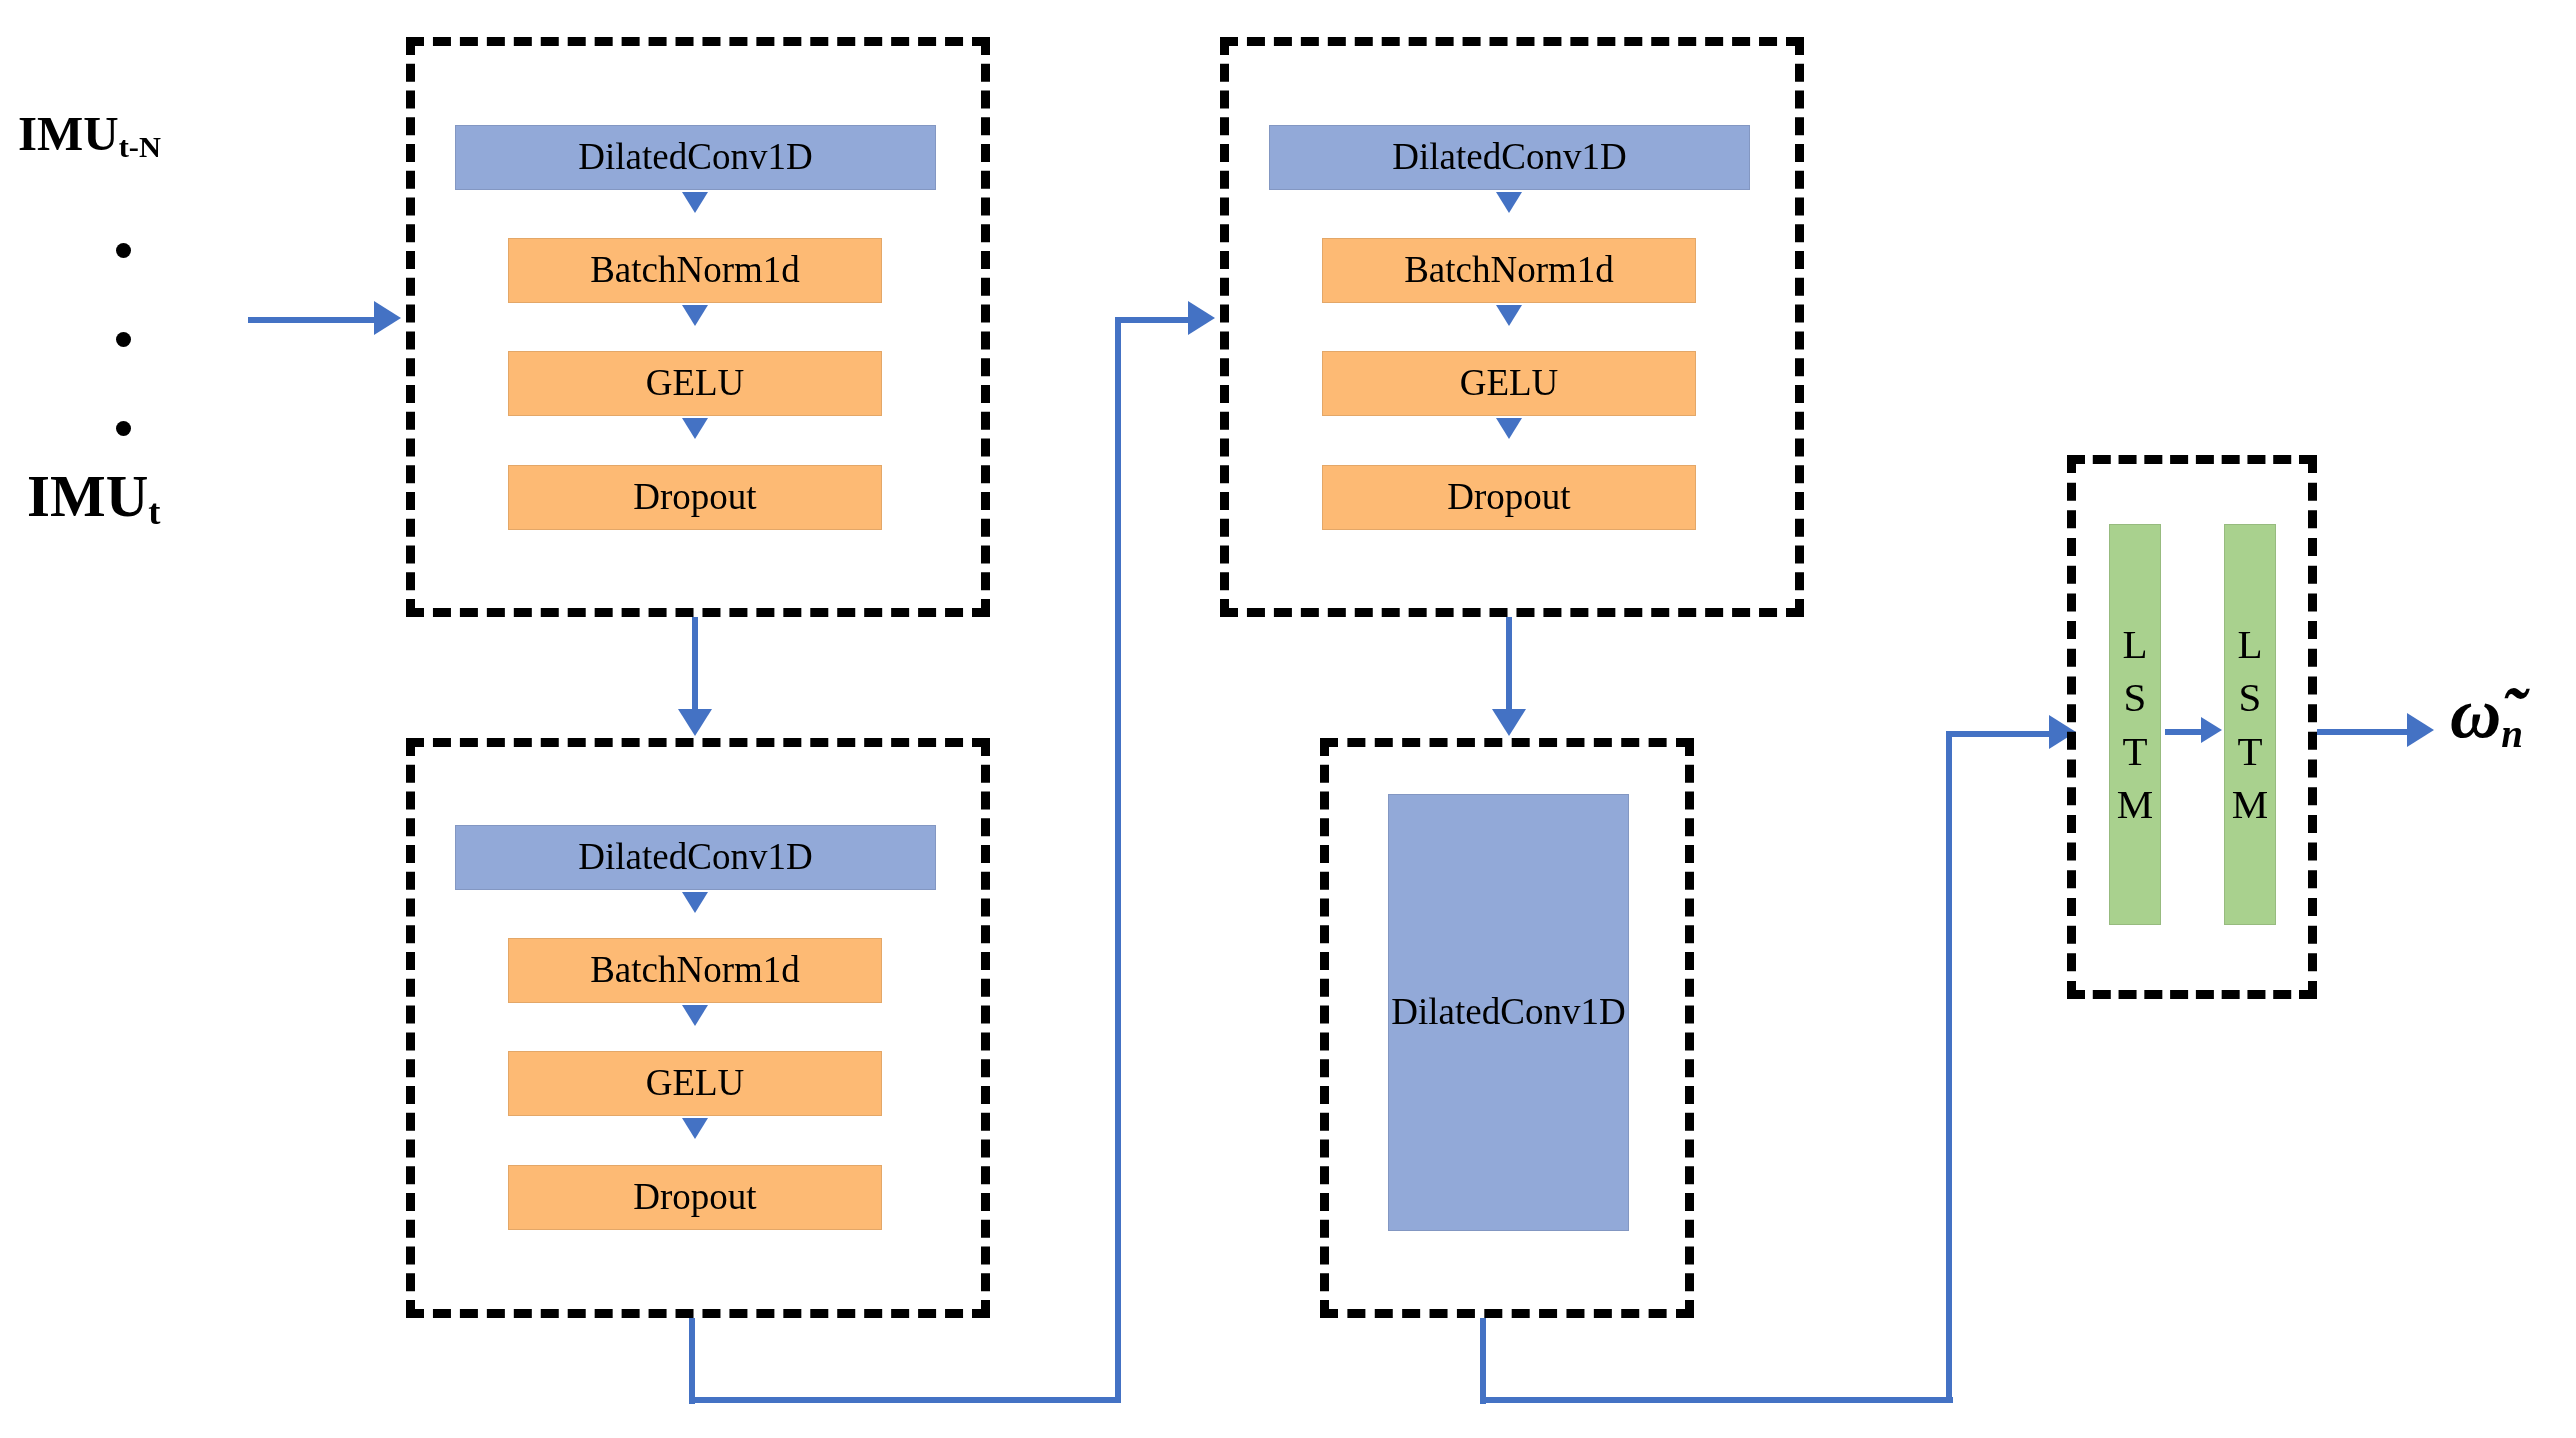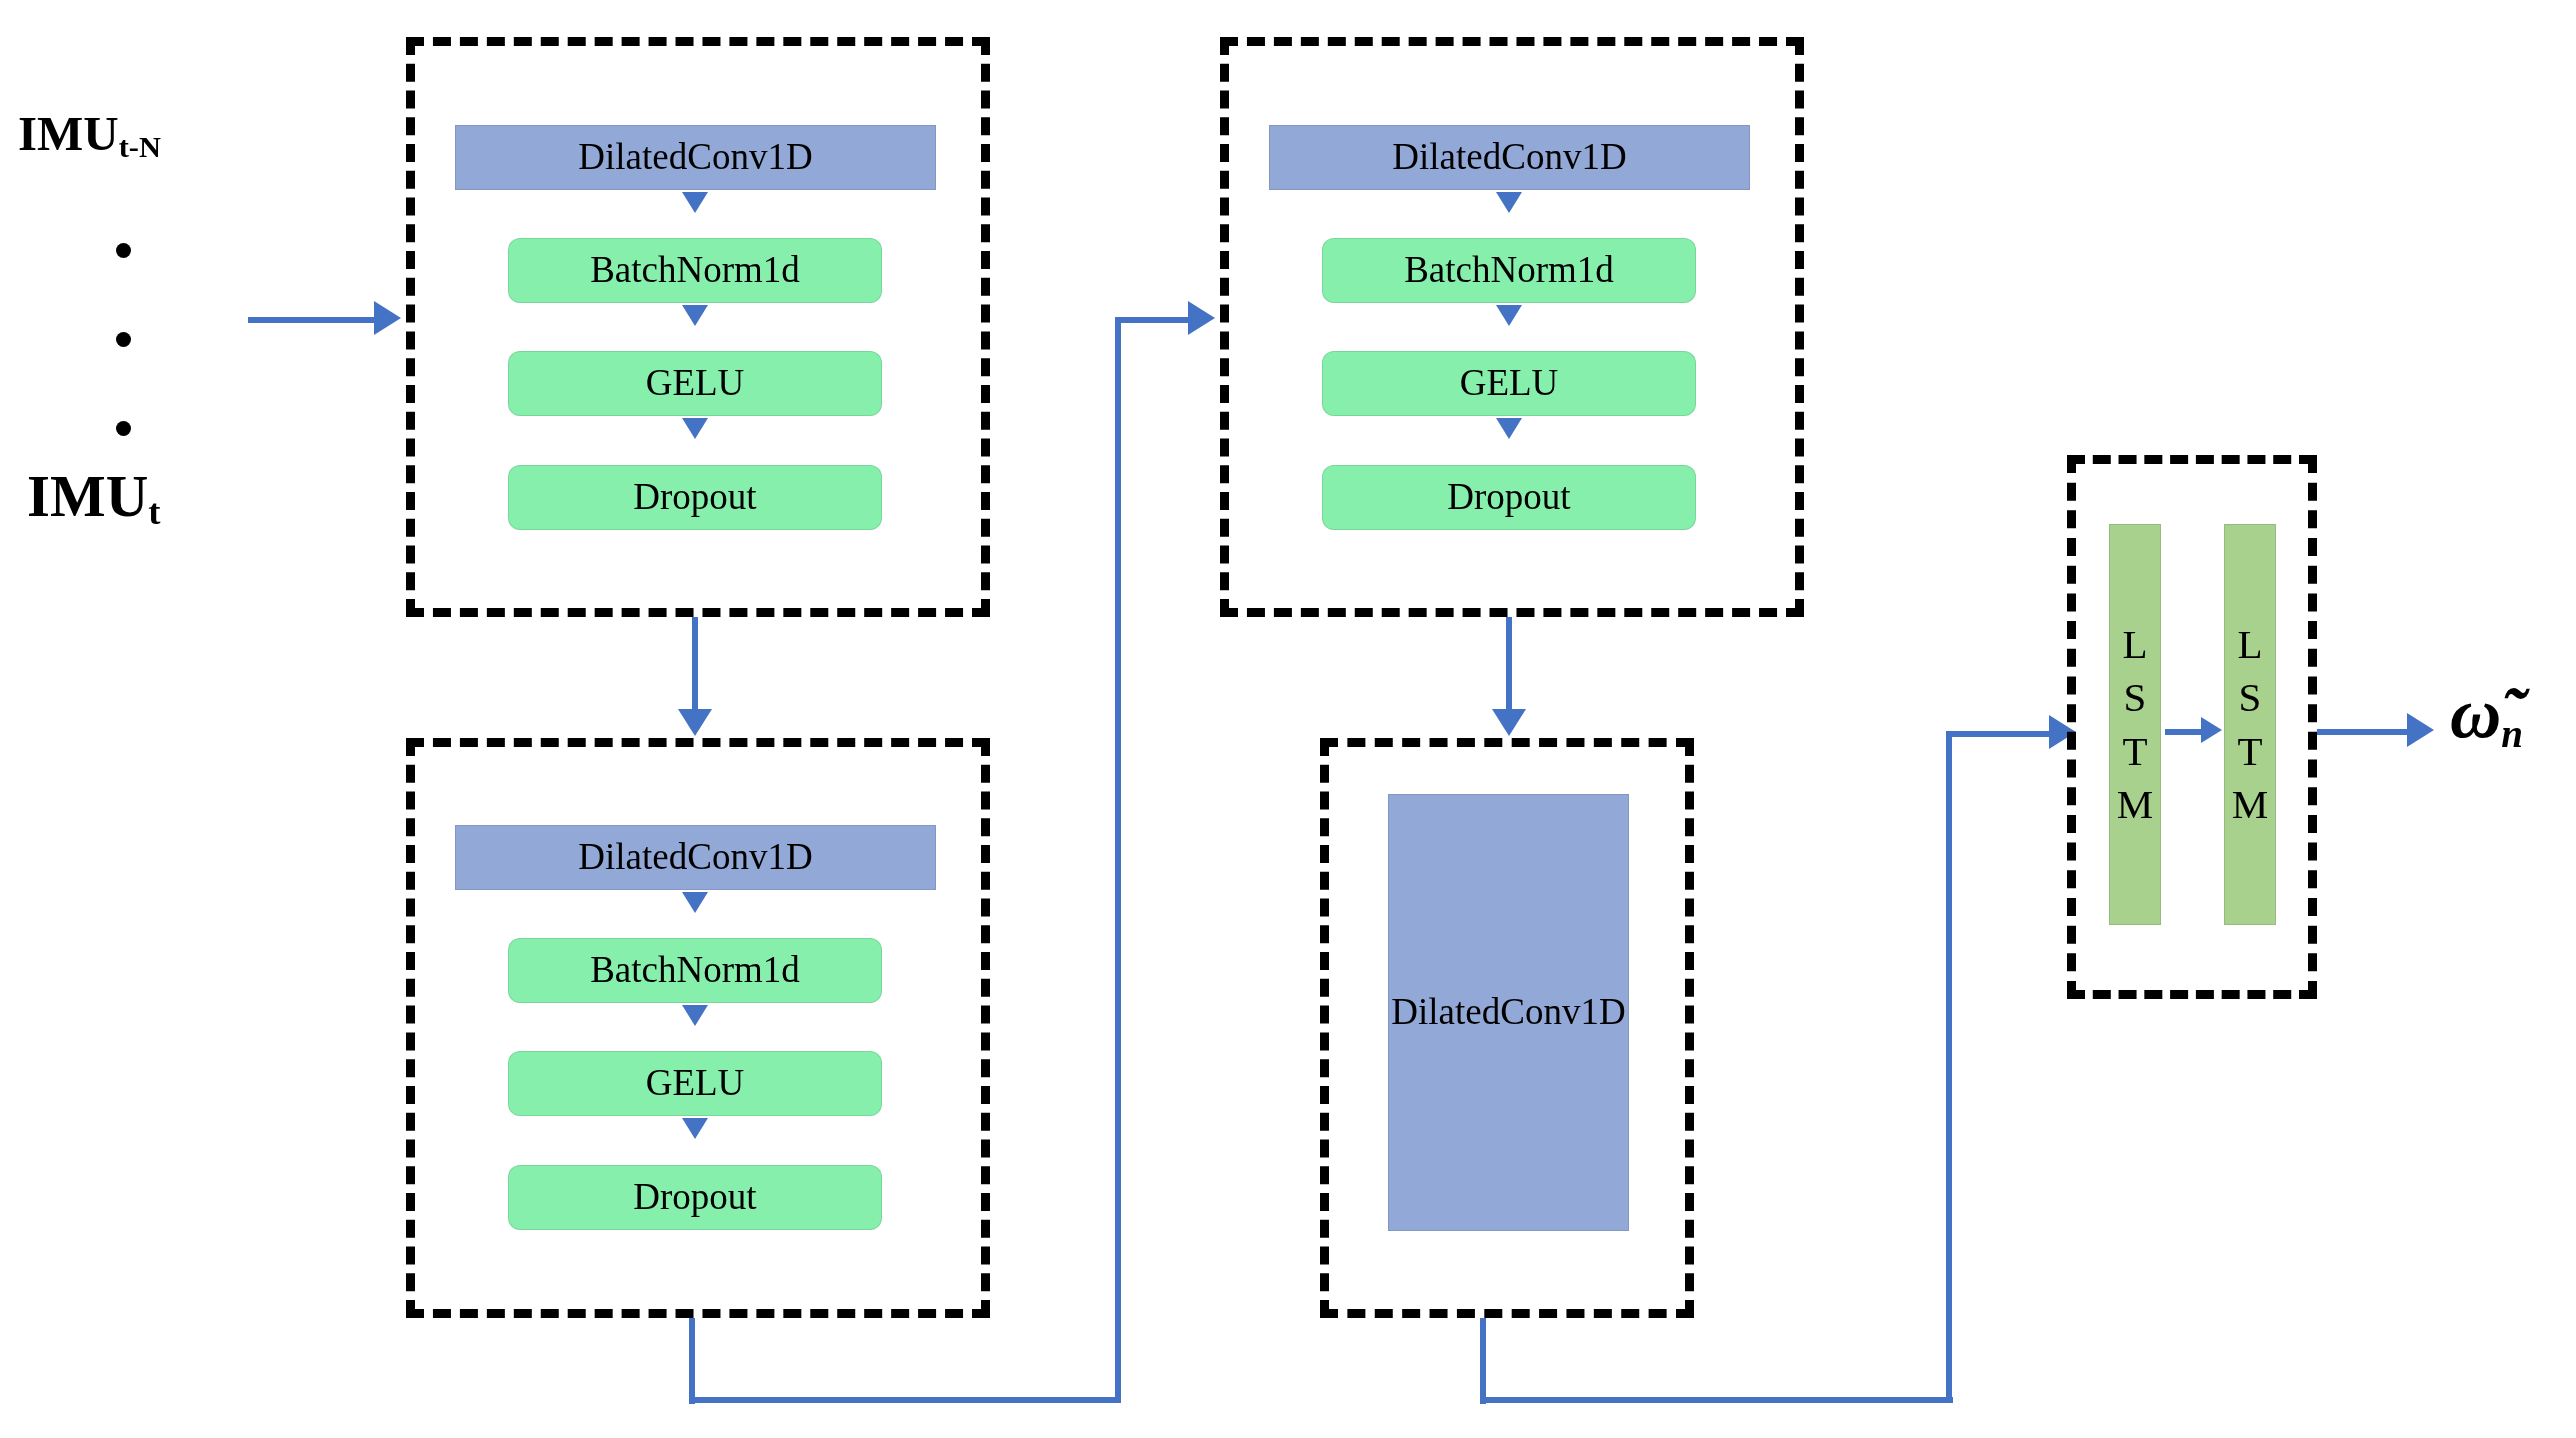--- a/index.html
+++ b/index.html
@@ -19,21 +19,21 @@
     position:absolute;
     display:flex;align-items:center;justify-content:center;
     font-weight:normal;
     color:#000000;
     text-align:left;
     line-height:1.05;
     box-sizing:border-box;
     border:0.9px solid rgba(0,0,0,.10);
   }
   .conv{background:#92a9d8;}
-  .norm{background:#86efac;border-radius:12px;}
+  .norm{background:#fdba74;}
   .lstm{background:#a9d18e;}
 
   .lstm{
     flex-direction:column;
     justify-content:center;
     font-size:41px;
     letter-spacing:0;
     line-height:1.30;
   }
   .lstm span{display:block;}

